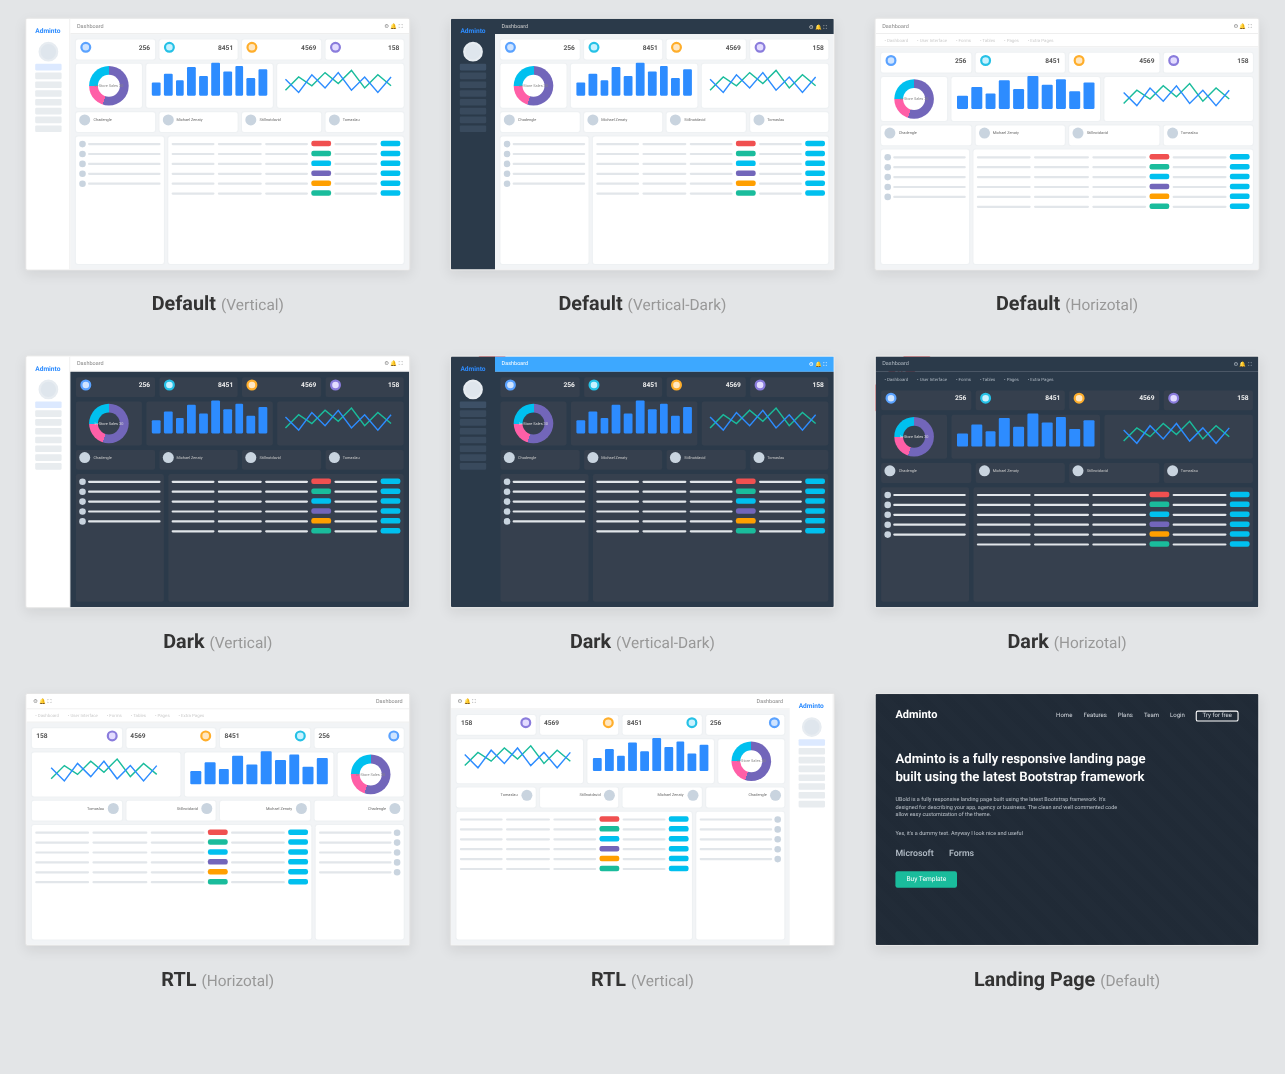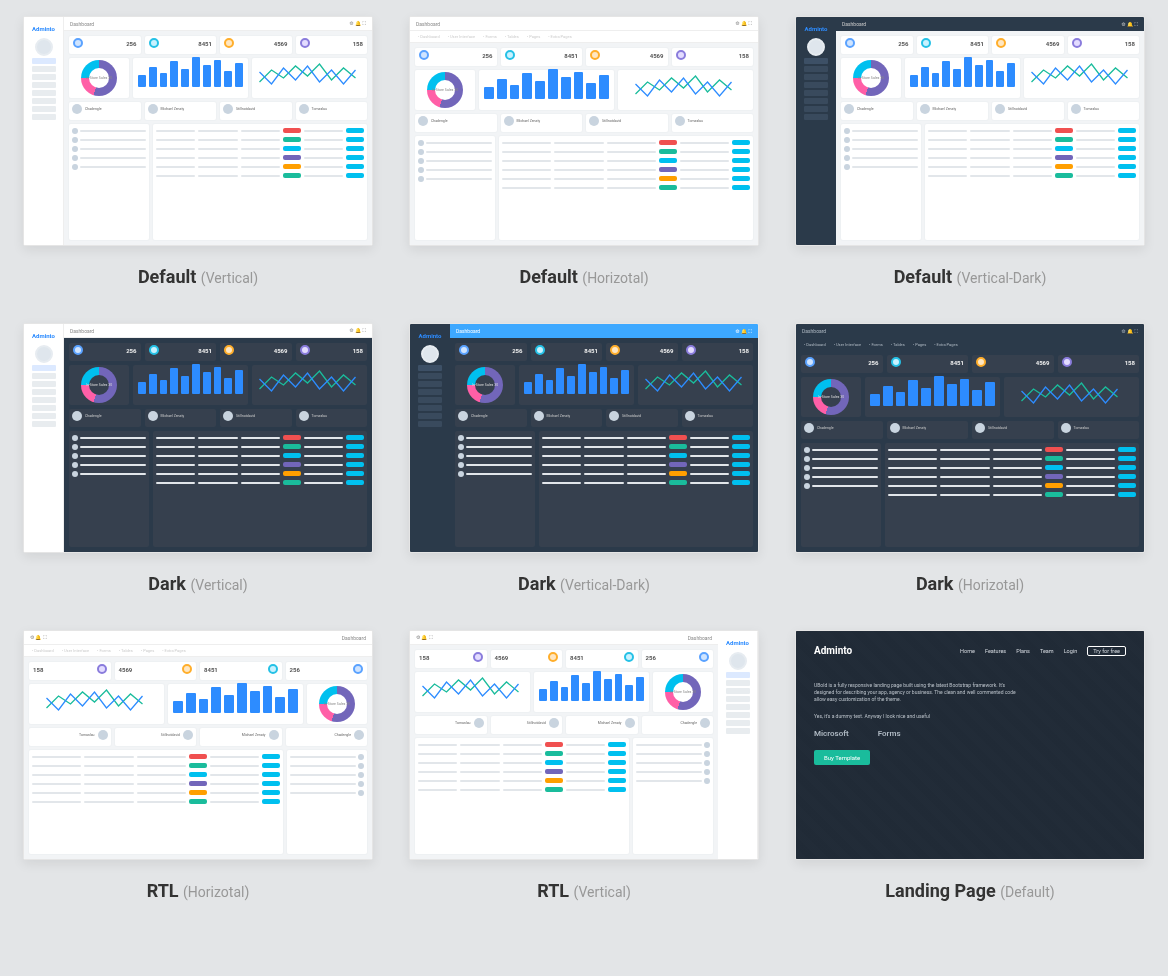--- a/index.html
+++ b/index.html
@@ -95,21 +95,21 @@
   .tbl .tr .pill{flex:0 0 18px;height:5px;border-radius:2px}
   .p-red{background:#f05050}.p-green{background:#1abc9c}.p-cyan{background:#00c0ef}.p-purple{background:#7266ba}.p-orange{background:#ff9f00}
   
   .landing{position:absolute;inset:0;background:linear-gradient(rgba(30,40,52,.92),rgba(30,40,52,.92)),repeating-linear-gradient(45deg,#4a5562 0 8px,#3c4652 8px 16px);color:#fff;padding:14px 18px;display:flex;flex-direction:column}
   .land-head{display:flex;justify-content:space-between;align-items:center;font-size:7px;margin-bottom:26px}
   .land-nav{display:flex;gap:10px;align-items:center;font-size:5.5px;color:#d4d9df}
   .land-try{border:1px solid #fff;border-radius:2px;padding:1px 5px}
   .land-h{font-size:12px;font-weight:600;max-width:230px;line-height:1.35;margin-bottom:10px}
   .land-p{font-size:5px;color:#b9c0c8;max-width:210px;line-height:1.4;margin-bottom:10px}
   .land-q{font-size:5px;color:#b9c0c8;margin-bottom:10px}
-  .land-logos{display:flex;gap:29px;font-size:8px;font-weight:600;color:#aeb8c2;margin-bottom:12px}
+  .land-logos{display:flex;gap:14px;font-size:8px;font-weight:600;color:#aeb8c2;margin-bottom:12px}
   .land-cta{align-self:flex-start;background:#1abc9c;color:#fff;font-size:6px;padding:4px 10px;border-radius:2px}
   
   .rtl .mini{flex-direction:row-reverse}
   .rtl .stat{flex-direction:row-reverse}
   .rtl .row{flex-direction:row-reverse}
   .rtl .person{flex-direction:row-reverse}
   .rtl .topbar{flex-direction:row-reverse}
   .rtl .ib{flex-direction:row-reverse}
 </style>
 </head>
@@ -293,34 +293,38 @@
                   </div>
                 </div>
               </div>
             </div>
           </div>
         </div>
       </div>
       <div class="caption"><span class="cap-main">Default </span><span class="cap-sub">(Vertical)</span></div>
     </div>
     <div class="cell">
-      <div class="card no-side">
+      <div class="card">
         <div class="mini">
+          <div class="side dark">
+            <div class="side-logo">Adminto</div>
+            <div class="avatar"></div>
+            <div class="nav-i active"></div>
+            <div class="nav-i"></div>
+            <div class="nav-i"></div>
+            <div class="nav-i"></div>
+            <div class="nav-i"></div>
+            <div class="nav-i"></div>
+            <div class="nav-i"></div>
+            <div class="nav-i"></div>
+          </div>
           <div class="main">
-            <div class="topbar top-light">
+            <div class="topbar top-dark">
               <span>Dashboard</span>
               <span>⚙ 🔔 ⛶</span>
-            </div>
-            <div class="subnav top-light">
-              <span class="subnav-item">• Dashboard</span>
-              <span class="subnav-item">• User Interface</span>
-              <span class="subnav-item">• Forms</span>
-              <span class="subnav-item">• Tables</span>
-              <span class="subnav-item">• Pages</span>
-              <span class="subnav-item">• Extra Pages</span>
             </div>
             <div class="body lightbg">
               <div class="row">
                 <div class="pnl l">
                   <div class="stat">
                     <span class="dot blue"></span>
                     <span class="num">256</span>
                   </div>
                 </div>
                 <div class="pnl l">
@@ -469,41 +473,37 @@
                     <div class="pill p-green"></div>
                     <div class="c"></div>
                     <div class="pill p-cyan"></div>
                   </div>
                 </div>
               </div>
             </div>
           </div>
         </div>
       </div>
-      <div class="caption"><span class="cap-main">Default </span><span class="cap-sub">(Horizotal)</span></div>
+      <div class="caption"><span class="cap-main">Default </span><span class="cap-sub">(Vertical-Dark)</span></div>
     </div>
     <div class="cell">
-      <div class="card">
+      <div class="card no-side">
         <div class="mini">
-          <div class="side dark">
-            <div class="side-logo">Adminto</div>
-            <div class="avatar"></div>
-            <div class="nav-i active"></div>
-            <div class="nav-i"></div>
-            <div class="nav-i"></div>
-            <div class="nav-i"></div>
-            <div class="nav-i"></div>
-            <div class="nav-i"></div>
-            <div class="nav-i"></div>
-            <div class="nav-i"></div>
-          </div>
           <div class="main">
-            <div class="topbar top-dark">
+            <div class="topbar top-light">
               <span>Dashboard</span>
               <span>⚙ 🔔 ⛶</span>
+            </div>
+            <div class="subnav top-light">
+              <span class="subnav-item">• Dashboard</span>
+              <span class="subnav-item">• User Interface</span>
+              <span class="subnav-item">• Forms</span>
+              <span class="subnav-item">• Tables</span>
+              <span class="subnav-item">• Pages</span>
+              <span class="subnav-item">• Extra Pages</span>
             </div>
             <div class="body lightbg">
               <div class="row">
                 <div class="pnl l">
                   <div class="stat">
                     <span class="dot blue"></span>
                     <span class="num">256</span>
                   </div>
                 </div>
                 <div class="pnl l">
@@ -652,21 +652,21 @@
                     <div class="pill p-green"></div>
                     <div class="c"></div>
                     <div class="pill p-cyan"></div>
                   </div>
                 </div>
               </div>
             </div>
           </div>
         </div>
       </div>
-      <div class="caption"><span class="cap-main">Default </span><span class="cap-sub">(Vertical-Dark)</span></div>
+      <div class="caption"><span class="cap-main">Default </span><span class="cap-sub">(Horizotal)</span></div>
     </div>
     <div class="cell">
       <div class="card">
         <div class="mini">
           <div class="side light">
             <div class="side-logo">Adminto</div>
             <div class="avatar"></div>
             <div class="nav-i active"></div>
             <div class="nav-i"></div>
             <div class="nav-i"></div>
@@ -1577,20 +1577,21 @@
             <span style="font-weight: 700; font-size: 10px;">Adminto</span>
             <div class="land-nav">
               <span>Home</span>
               <span>Features</span>
               <span>Plans</span>
               <span>Team</span>
               <span>Login</span>
               <span class="land-try">Try for free</span>
             </div>
           </div>
+          <div class="land-h">Adminto is a fully responsive landing page built using the latest Bootstrap framework</div>
           <div class="land-p">UBold is a fully responsive landing page built using the latest Bootstrap framework. It's designed for describing your app, agency or business. The clean and well commented code allow easy customization of the theme.</div>
           <div class="land-q">Yes, it's a dummy text. Anyway I look nice and useful</div>
           <div class="land-logos">
             <span>Microsoft</span>
             <span>Forms</span>
           </div>
           <div class="land-cta">Buy Template</div>
         </div>
       </div>
       <div class="caption"><span class="cap-main">Landing Page </span><span class="cap-sub">(Default)</span></div>

